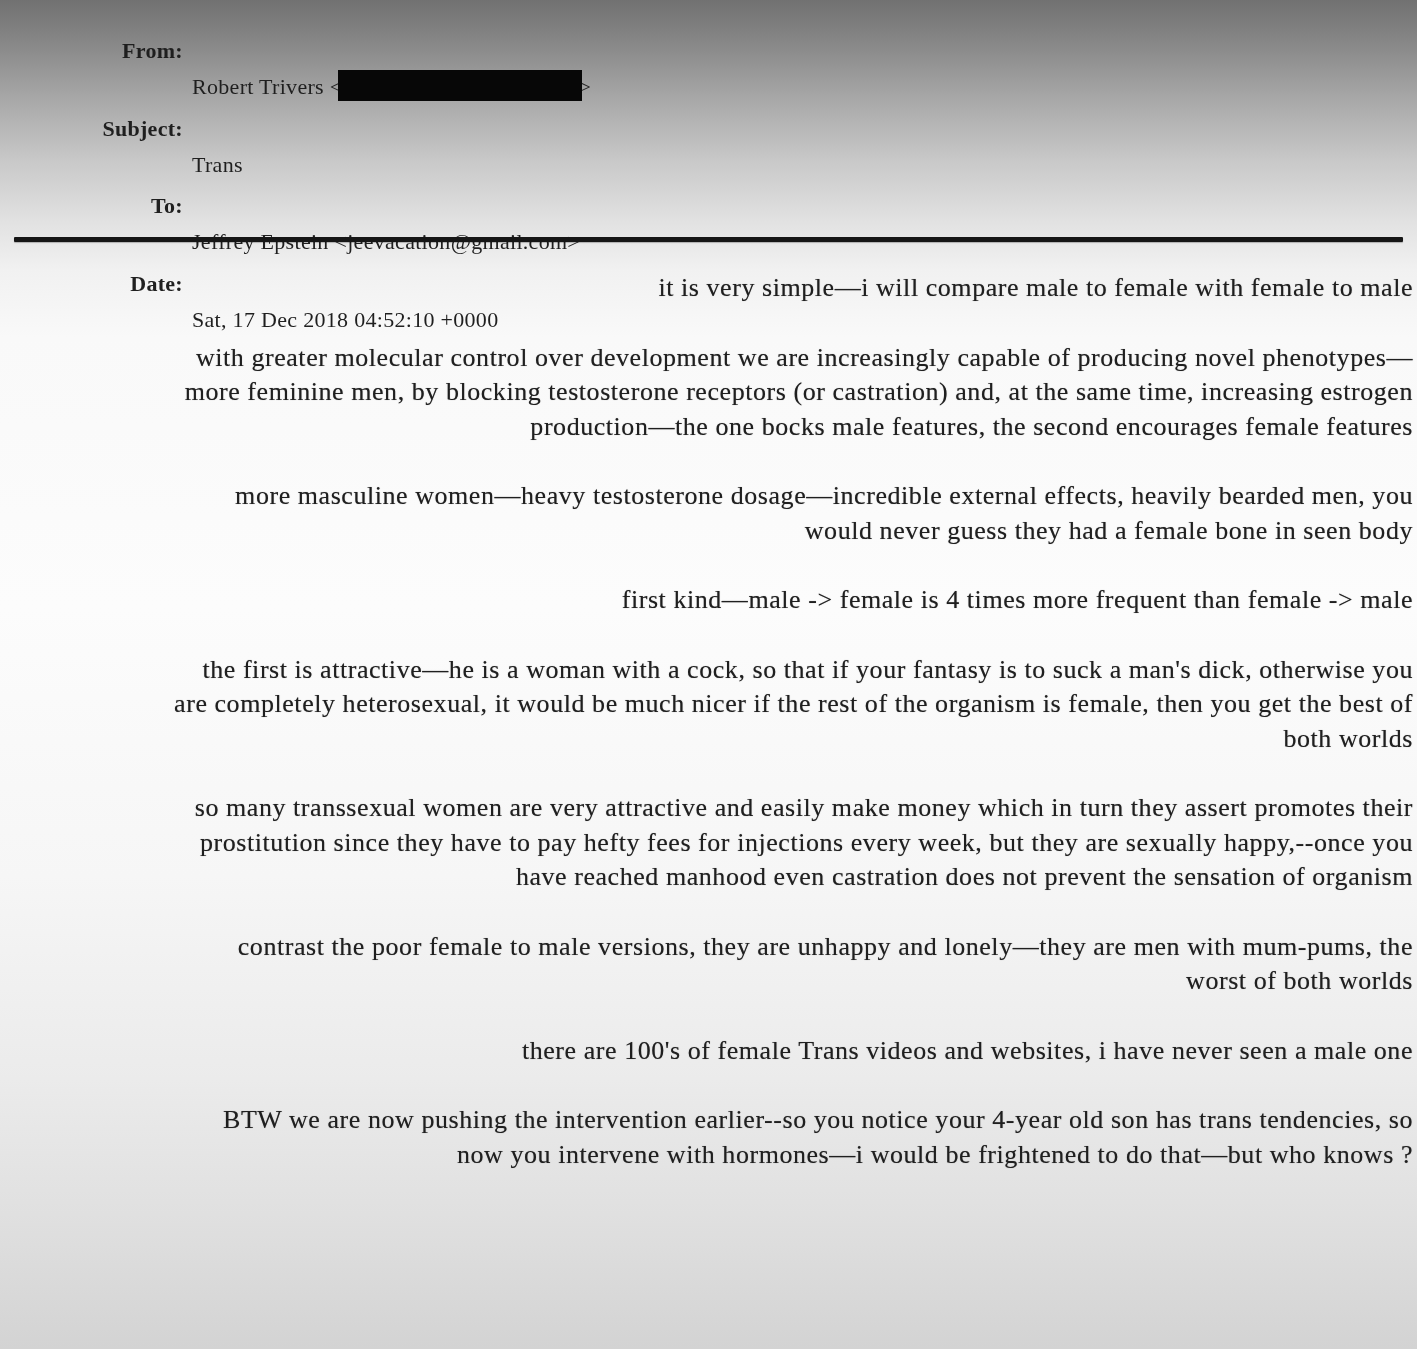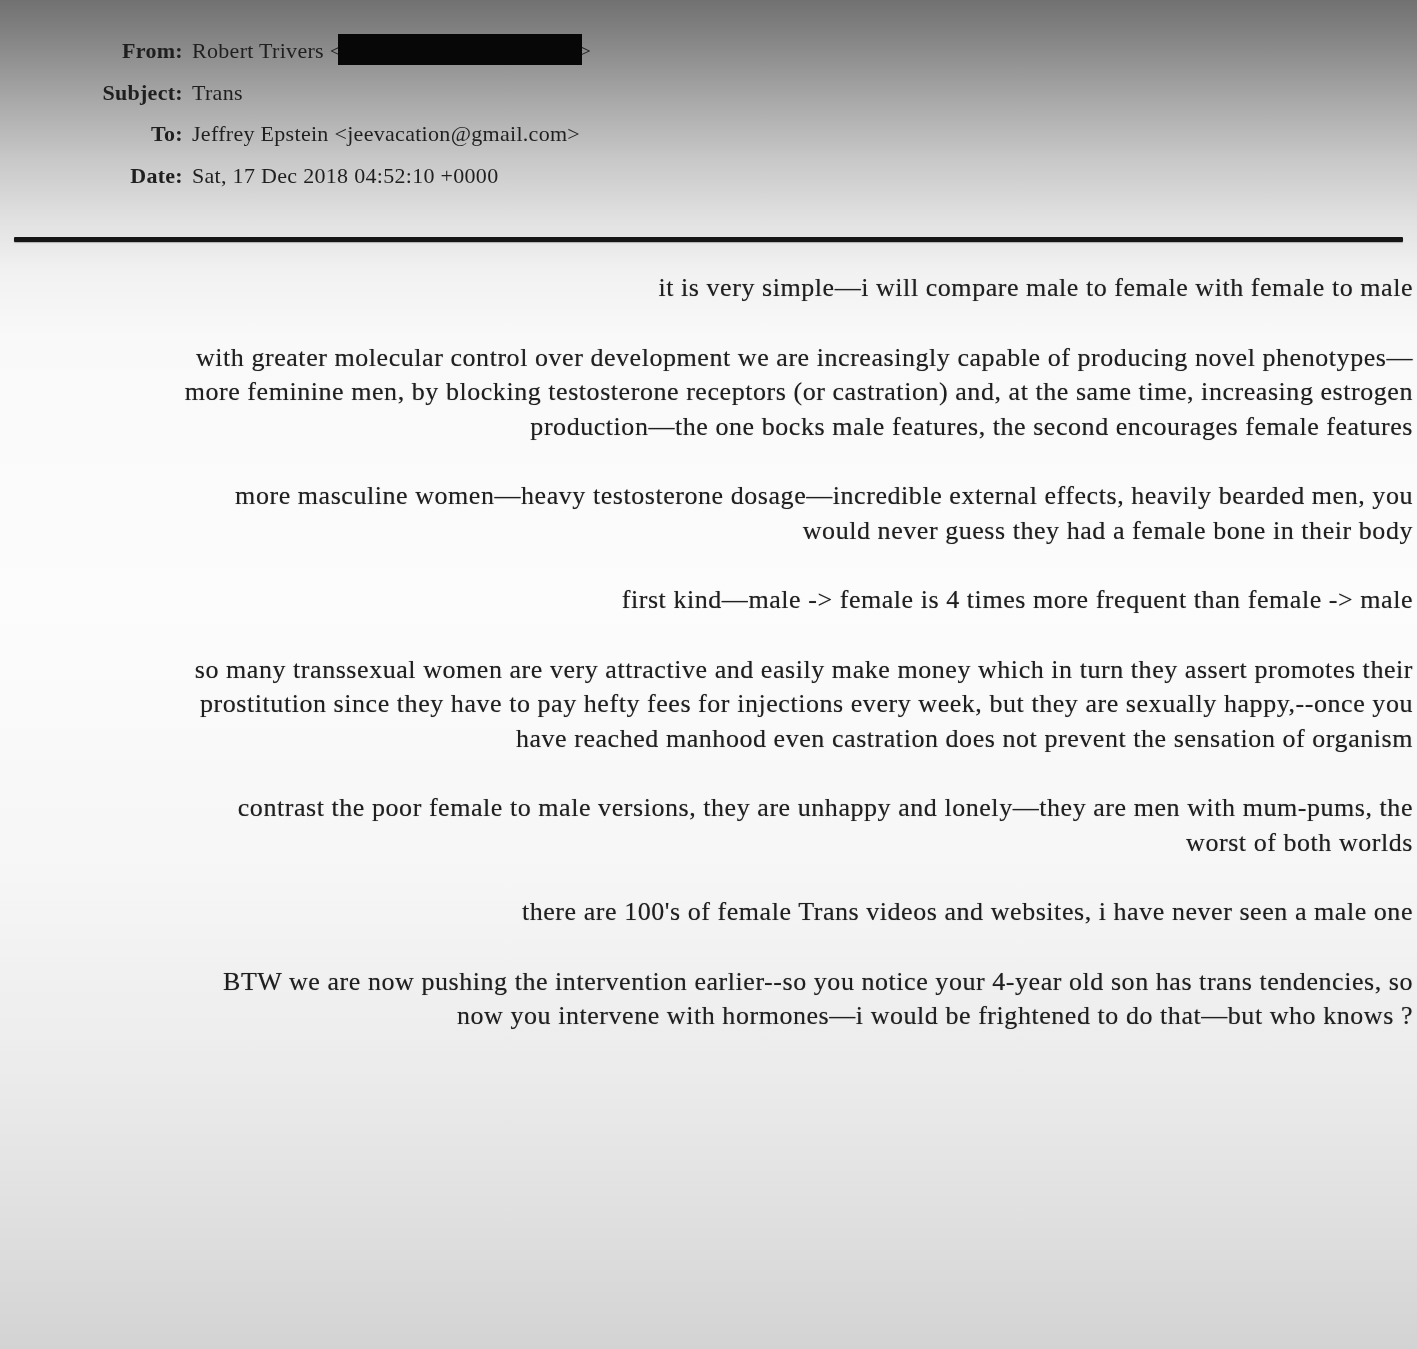--- a/index.html
+++ b/index.html
@@ -47,20 +47,21 @@
     white-space: nowrap;
   }
   .header-label {
     width: 183px;
     text-align: right;
     font-weight: bold;
     flex: 0 0 183px;
   }
   .header-value {
     padding-left: 9px;
+    margin-top: 36px;
   }
   .redaction {
     display: inline-block;
     width: 244px;
     height: 31px;
     background: #070707;
     vertical-align: -7px;
     margin: 0 -4px;
     position: relative;
     z-index: 1;
@@ -123,22 +124,25 @@
   </div>
 
   <div class="separator"></div>
 
   <div class="email-body">
     <p>it is very simple—i will compare male to female with female to male</p>
     <p>with greater molecular control over development we are increasingly capable of producing novel phenotypes—
 more feminine men, by blocking testosterone receptors (or castration) and, at the same time, increasing estrogen
 production—the one bocks male features, the second encourages female features</p>
     <p>more masculine women—heavy testosterone dosage—incredible external effects, heavily bearded men, you
-would never guess they had a female bone in their body</p>
+would never guess they had a female bone in seen body</p>
     <p>first kind—male -&gt; female is 4 times more frequent than female -&gt; male</p>
+    <p>the first is attractive—he is a woman with a cock, so that if your fantasy is to suck a man's dick, otherwise you
+are completely heterosexual, it would be much nicer if the rest of the organism is female, then you get the best of
+both worlds</p>
     <p>so many transsexual women are very attractive and easily make money which in turn they assert promotes their
 prostitution since they have to pay hefty fees for injections every week, but they are sexually happy,--once you
 have reached manhood even castration does not prevent the sensation of organism</p>
     <p>contrast the poor female to male versions, they are unhappy and lonely—they are men with mum-pums, the
 worst of both worlds</p>
     <p>there are 100's of female Trans videos and websites, i have never seen a male one</p>
     <p>BTW we are now pushing the intervention earlier--so you notice your 4-year old son has trans tendencies, so
 now you intervene with hormones—i would be frightened to do that—but who knows ?</p>
   </div>
 

